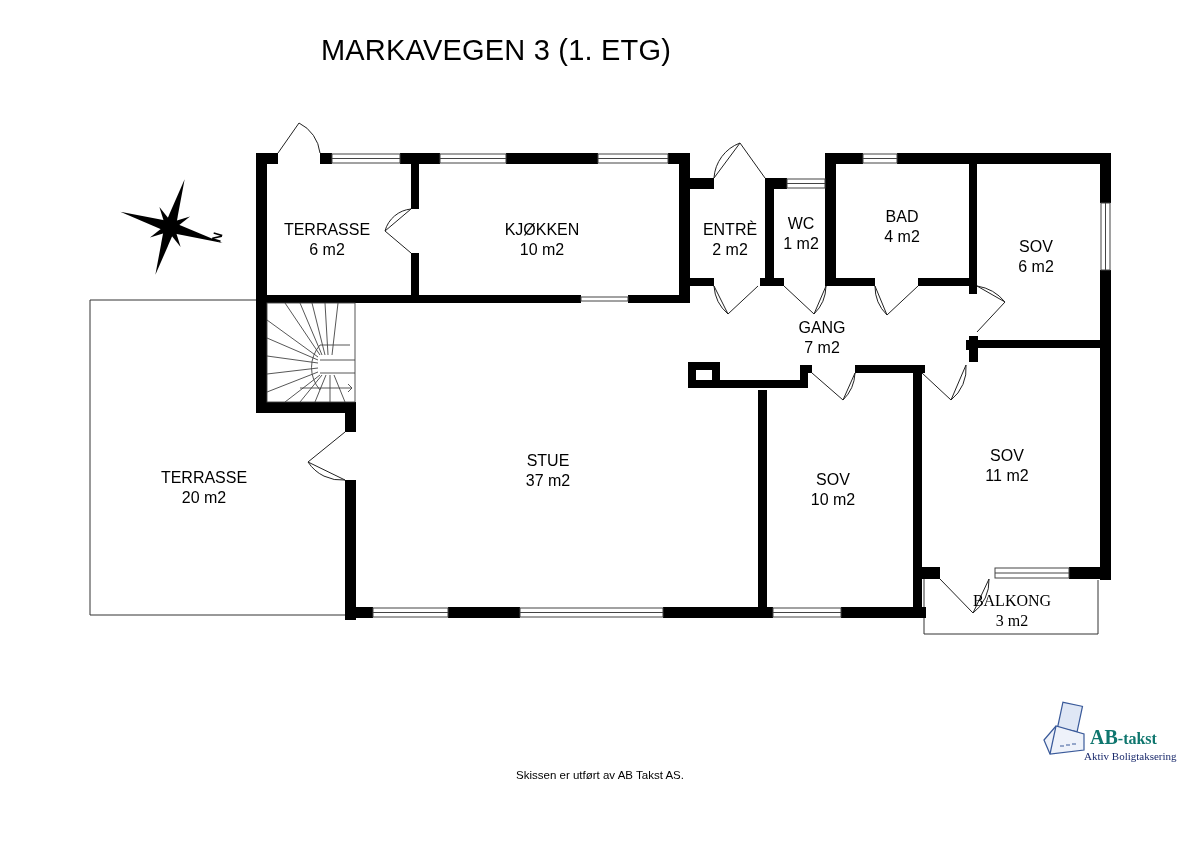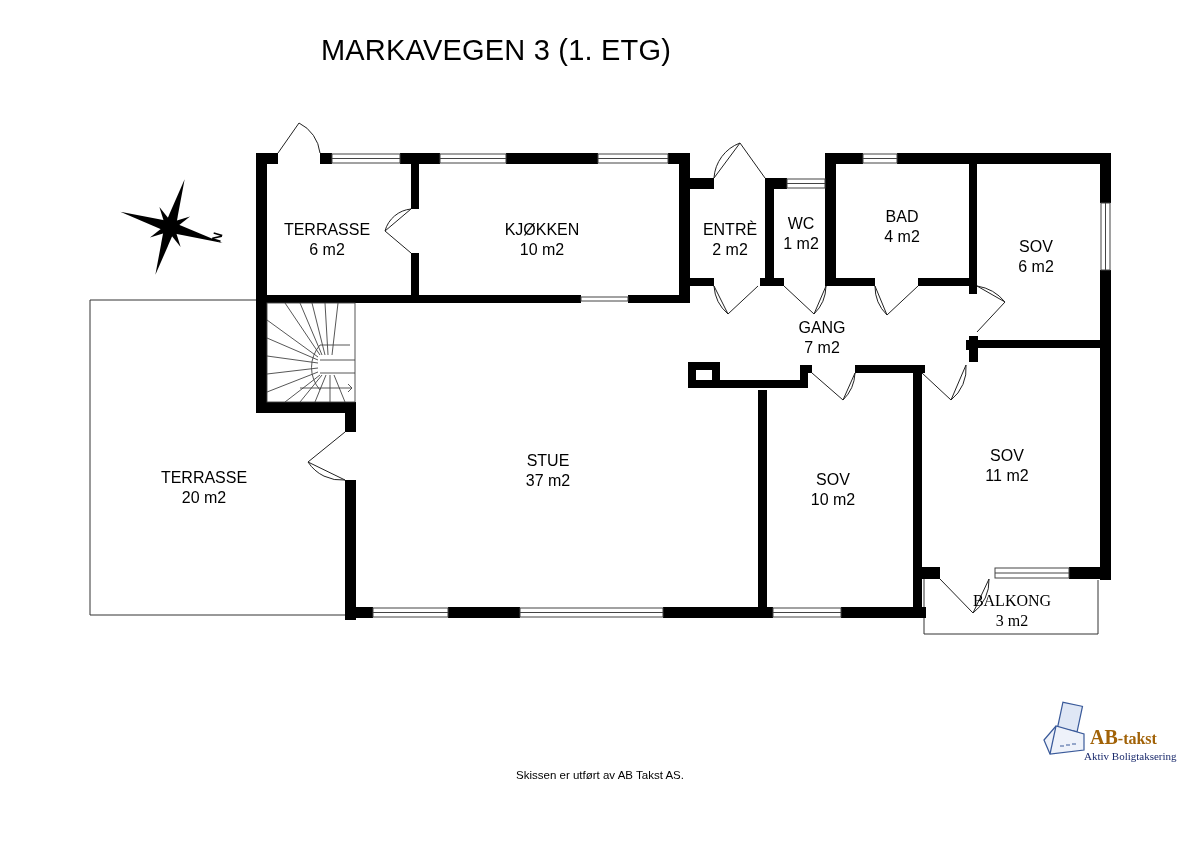--- a/index.html
+++ b/index.html
@@ -2,21 +2,21 @@
 <html><head>
 <meta charset="utf-8">
 <style>
   html,body{margin:0;padding:0;background:#fff;}
   body{width:1200px;height:848px;position:relative;overflow:hidden;font-family:"Liberation Sans",sans-serif;color:#000;}
   #plan{position:absolute;left:0;top:0;width:1200px;height:848px;}
   .title{position:absolute;left:0;top:34px;width:992px;text-align:center;font-size:29px;letter-spacing:0.2px;}
   .room{position:absolute;text-align:center;font-size:16px;line-height:20px;white-space:nowrap;transform:translateX(-50%);}
   .disclaimer{position:absolute;left:420px;top:768px;width:360px;text-align:center;font-size:11.5px;line-height:14px;}
   .logo{position:absolute;left:1040px;top:700px;width:130px;height:70px;}
-  .logo .brand{position:absolute;left:50px;top:26px;font-family:"Liberation Serif",serif;font-weight:bold;font-size:20px;color:#a16207;}
+  .logo .brand{position:absolute;left:50px;top:26px;font-family:"Liberation Serif",serif;font-weight:bold;font-size:20px;color:#0f766e;}
   .logo .brand small{font-size:16px;}
   .logo .sub{position:absolute;left:44px;top:50px;font-family:"Liberation Serif",serif;font-size:11px;color:#1a2a6c;white-space:nowrap;}
 </style>
 </head>
 <body>
 
 <svg id="plan" viewBox="0 0 1200 848" xmlns="http://www.w3.org/2000/svg">
 
   <g fill="none" stroke="#333" stroke-width="1">
     <path d="M256 300 H90 V615 H345"></path>

